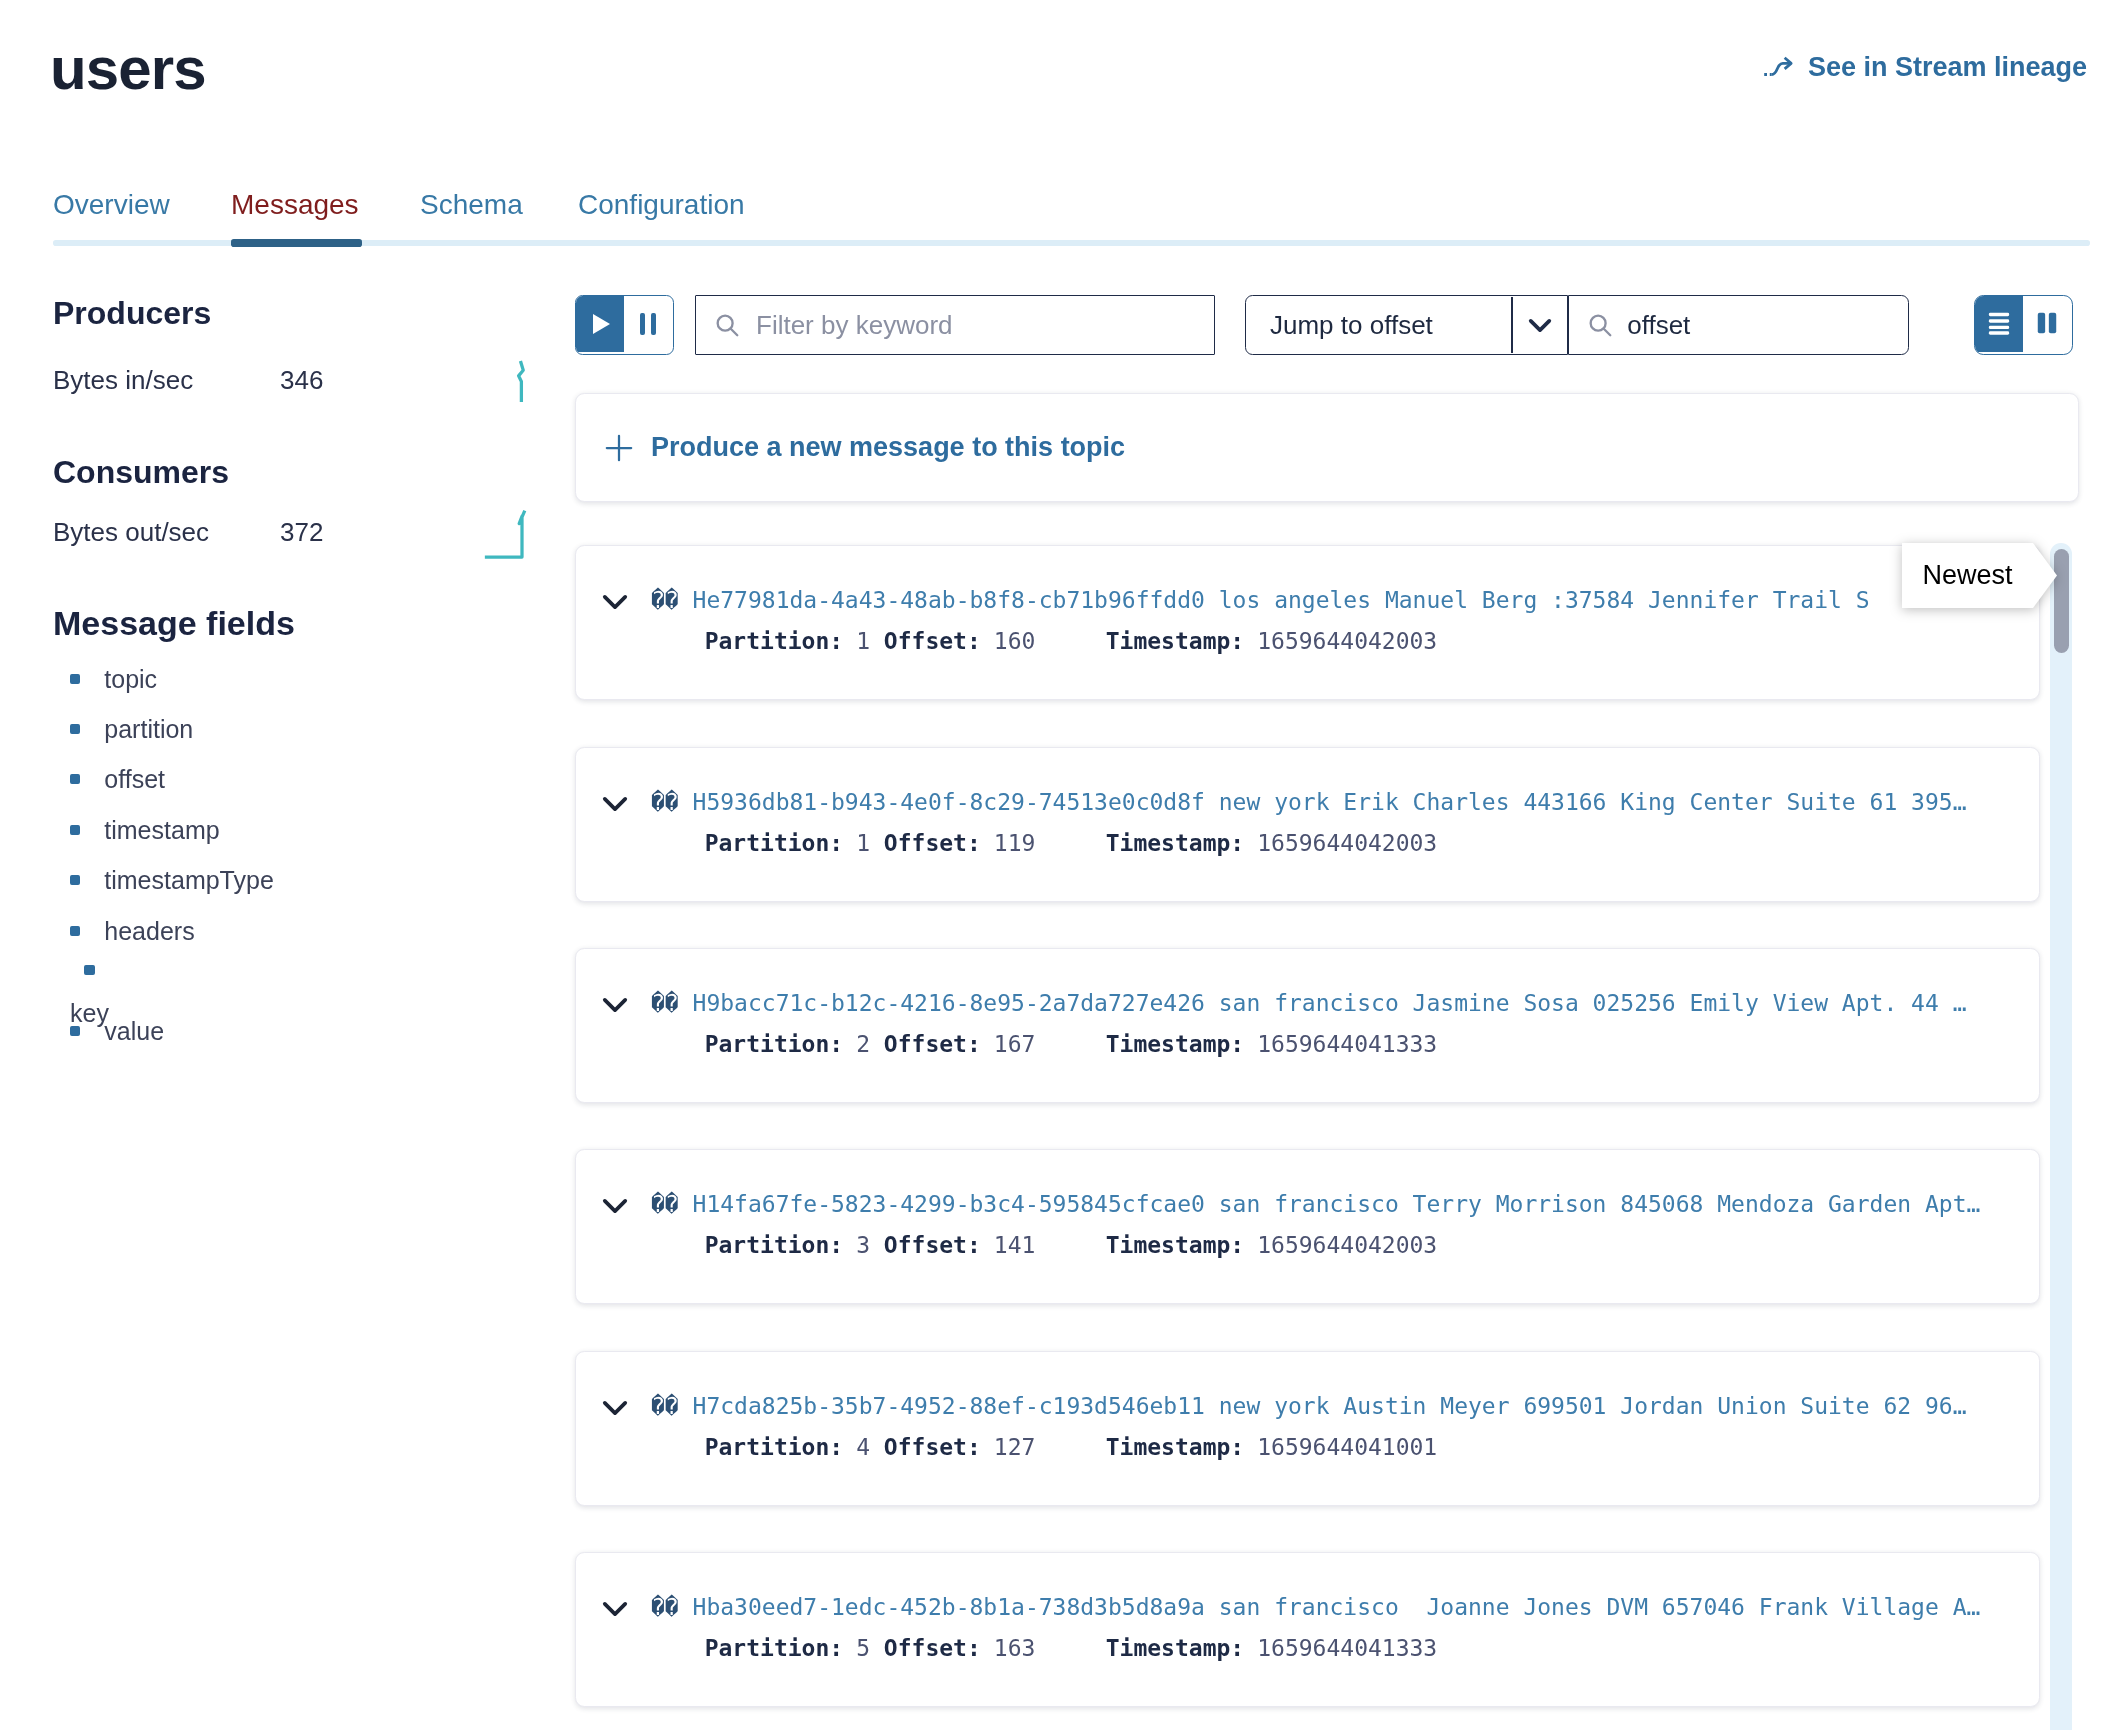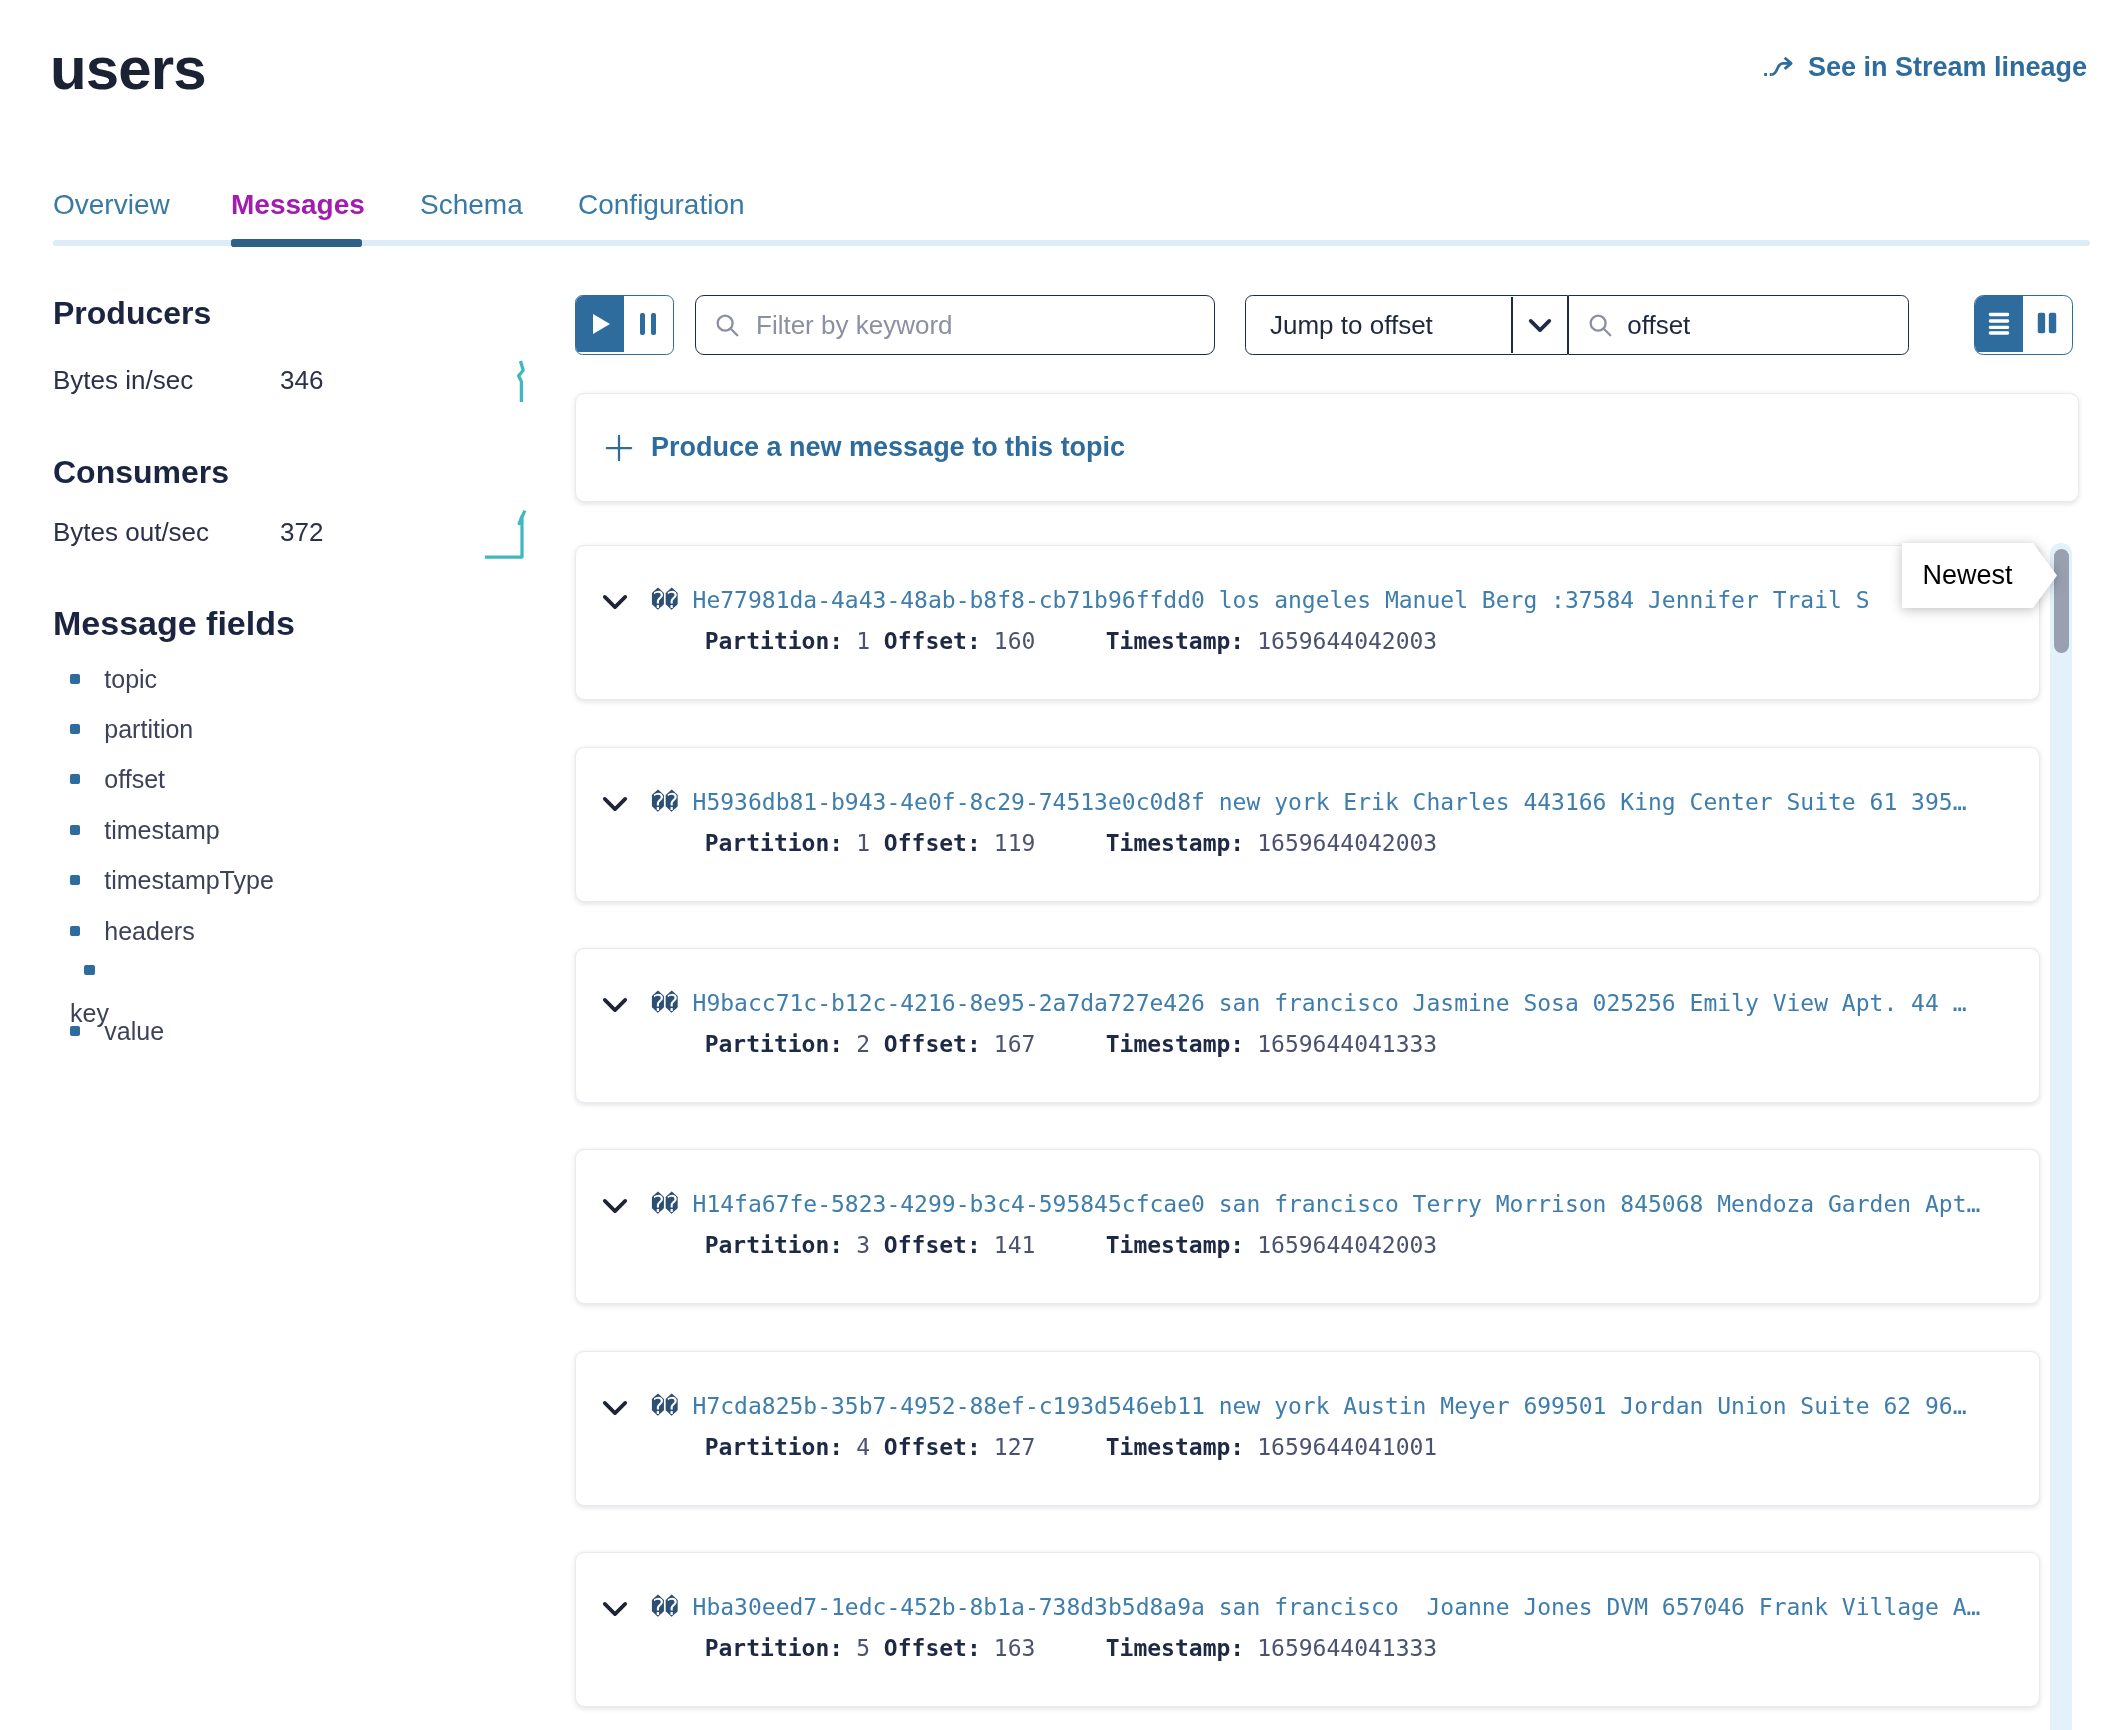--- a/index.html
+++ b/index.html
@@ -7,40 +7,40 @@
        font-family:"Liberation Sans",sans-serif;color:#1e2a45;}
   .abs{position:absolute;}
 
   
   .title{left:50px;top:34px;font-size:60px;font-weight:800;letter-spacing:-0.9px;color:#1a2233;}
   .lineage{top:52px;right:37px;display:flex;align-items:center;gap:11.2px;
            color:#2e6c9e;font-size:27px;font-weight:700;cursor:pointer;}
 
   
   .tab{top:189px;font-size:28px;font-weight:500;color:#3879a6;cursor:pointer;}
-  .tab.active{color:#a21caf;font-weight:700;}
+  .tab.active{color:#7f1d1d;font-weight:400;}
   .tab-track{left:53px;top:240px;width:2037px;height:5.6px;background:#dcedf7;border-radius:2.8px;}
   .tab-bar{left:231px;top:239px;width:131px;height:7.5px;background:#2d6187;border-radius:2.8px;}
 
   
   .sb-h{left:53px;font-size:32px;font-weight:800;color:#1b2440;}
   .sb-label{left:53px;font-size:26px;color:#2a3149;}
   .sb-value{left:280px;font-size:26px;color:#2a3149;}
   .mf-item{left:70px;display:flex;align-items:center;gap:24px;height:32px;}
   .mf-bullet{width:10.3px;height:10.3px;border-radius:1.9px;background:#2e6c9e;flex:none;}
   .mf-text{font-size:25px;color:#3c4258;}
 
   
   .ctrl{top:295px;height:60px;box-sizing:border-box;}
   .btn-group{border:1.9px solid #2e6c9e;border-radius:7.5px;overflow:hidden;display:flex;background:#fff;}
   .btn-cell{width:48px;height:56px;display:flex;align-items:center;justify-content:center;cursor:pointer;}
   .btn-cell.on{background:#2e6c9e;}
   .play-tri{width:0;height:0;border-left:17px solid #fff;border-top:10.3px solid transparent;border-bottom:10.3px solid transparent;margin-left:3.7px;}
   .pause-bars span{display:inline-block;width:5.6px;height:22.4px;background:#2e6c9e;border-radius:1.9px;margin:0 2.8px;}
-  .inputbox{border:1.9px solid #1f2b47;border-radius:9px;background:#fff;display:flex;align-items:center;}
+  .inputbox{border:1.9px solid #1f2b47;border-radius:1px;background:#fff;display:flex;align-items:center;}
   .inputbox input{border:none;outline:none;font-size:26px;color:#1e2940;background:transparent;width:100%;
                   font-family:"Liberation Sans",sans-serif;}
   .inputbox input::placeholder{color:#8b90a2;opacity:1;}
   .jump{border:1.9px solid #1f2b47;border-radius:7.5px 0 0 7.5px;background:#fff;display:flex;align-items:center;cursor:pointer;}
   .jump-label{font-size:26px;color:#1e2940;padding-left:24px;flex:1;}
   .jump-div{width:1.9px;height:56px;background:#1f2b47;}
   .jump-chev{width:54px;display:flex;align-items:center;justify-content:center;}
   .offsetbox{border-radius:0 7.5px 7.5px 0;}
 
   

